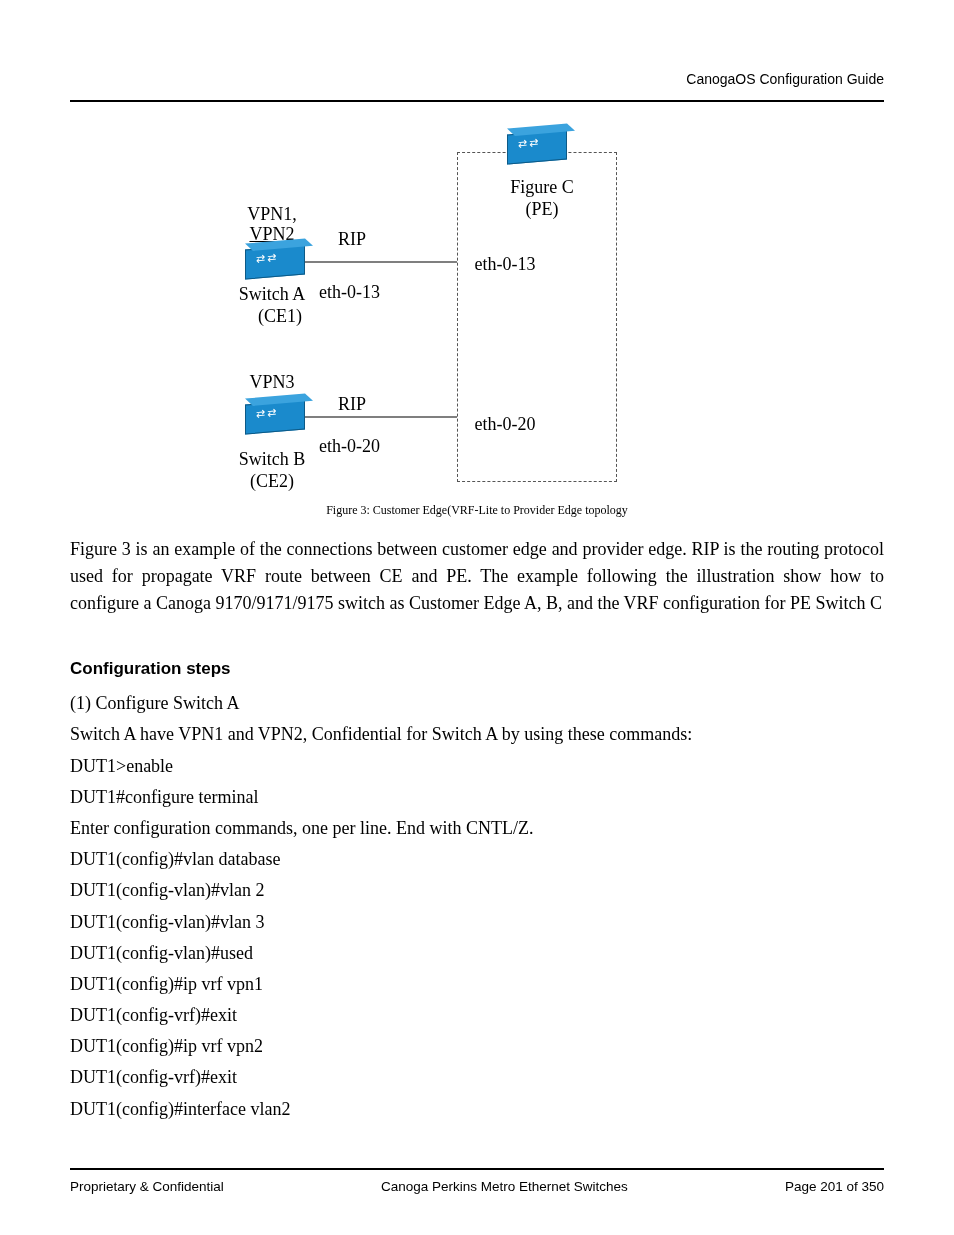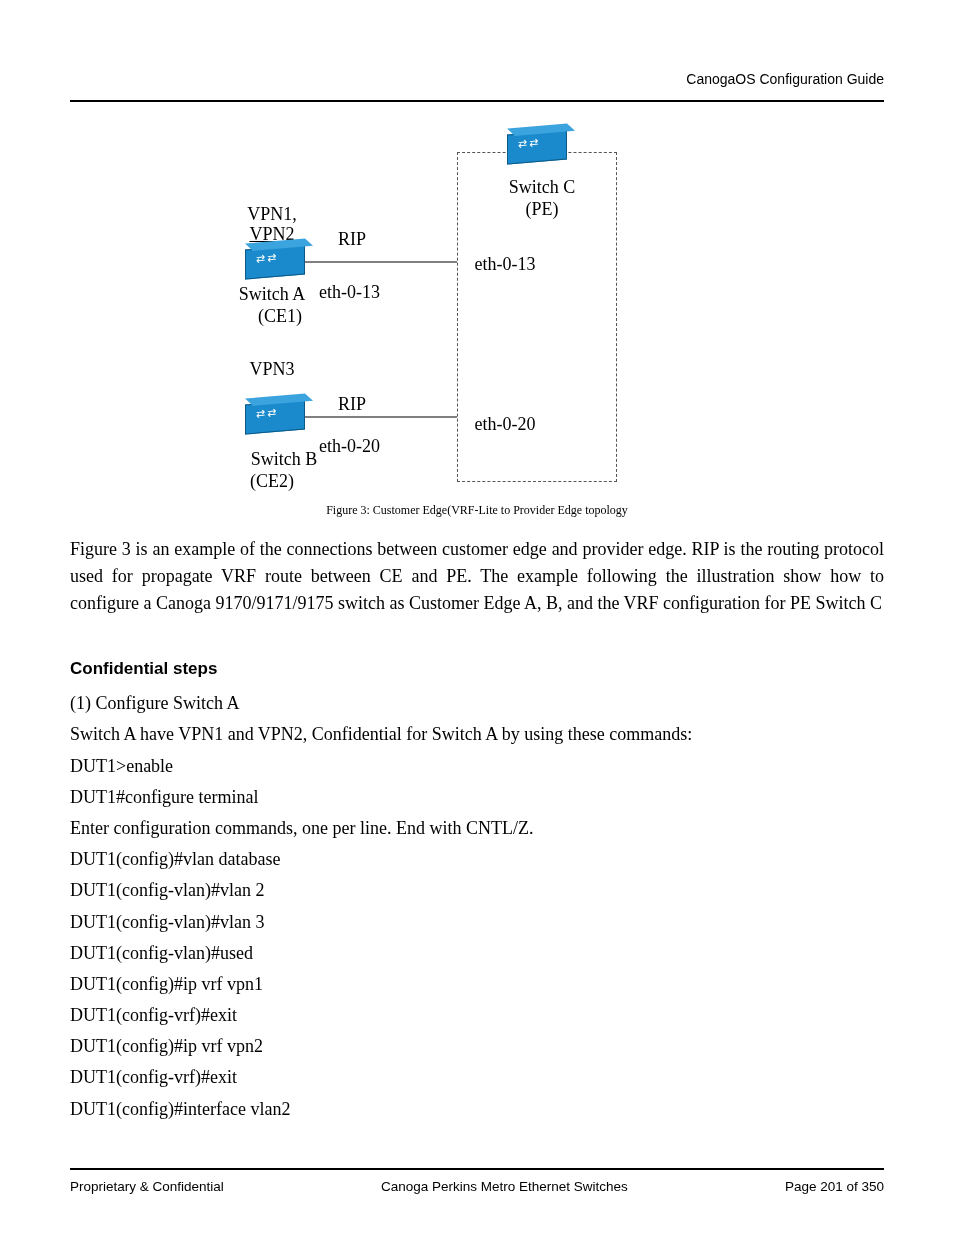--- a/index.html
+++ b/index.html
@@ -105,57 +105,57 @@
 <hr class="hr-top">
 
 <div class="diagram-wrap">
   <div class="diagram">
 
     <div class="pe-box" style="left:230px; top:30px; width:160px; height:330px;"></div>
 
     <div class="abs" style="left:280px; top:10px;">
         <div class="switch-icon"></div>
       </div>
-    <div class="abs lbl" style="left:270px; top:53px; width:90px;">Switch C</div>
+    <div class="abs lbl" style="left:270px; top:53px; width:90px;">Figure C</div>
     <div class="abs lbl" style="left:270px; top:75px; width:90px;">(PE)</div>
     <div class="abs lbl" style="left:238px; top:130px; width:80px;">eth-0-13</div>
     <div class="abs lbl" style="left:238px; top:290px; width:80px;">eth-0-20</div>
 
     <div class="abs lbl" style="left:10px; top:80px; width:70px;">VPN1,</div>
     <div class="abs lbl" style="left:10px; top:100px; width:70px;text-decoration:underline;">VPN2</div>
     <div class="abs lbl" style="left:100px; top:105px; width:50px;">RIP</div>
     <div class="abs" style="left:18px; top:125px;">
         <div class="switch-icon"></div>
       </div>
     <div class="abs lbl" style="left:0px; top:160px; width:90px;">Switch A</div>
     <div class="abs lbl" style="left:85px; top:158px; width:75px;">eth-0-13</div>
     <div class="abs lbl" style="left:8px; top:182px; width:90px;">(CE1)</div>
 
-    <div class="abs lbl" style="left:10px; top:235px; width:70px;">VPN3</div>
+    <div class="abs lbl" style="left:10px; top:248px; width:70px;">VPN3</div>
     <div class="abs lbl" style="left:10px; top:255px; width:70px;margin-top:17px;">VPN4</div>
     <div class="abs lbl" style="left:100px; top:270px; width:50px;">RIP</div>
     <div class="abs" style="left:18px; top:280px;">
         <div class="switch-icon"></div>
       </div>
     <div class="abs lbl" style="left:85px; top:312px; width:75px;">eth-0-20</div>
-    <div class="abs lbl" style="left:12px; top:325px; width:90px;">Switch B</div>
+    <div class="abs lbl" style="left:0px; top:325px; width:90px;">Switch B</div>
     <div class="abs lbl" style="left:0px; top:347px; width:90px;">(CE2)</div>
 
     <svg class="connector" width="500" height="370">
       <line x1="78" y1="140" x2="230" y2="140" stroke="#000" stroke-width="1.2"></line>
       <line x1="78" y1="295" x2="230" y2="295" stroke="#000" stroke-width="1.2"></line>
     </svg>
   </div>
 </div>
 
 <div class="caption">Figure 3: Customer Edge(VRF-Lite to Provider Edge topology</div>
 
 <p class="para">Figure 3 is an example of the connections between customer edge and provider edge. RIP is the routing protocol used for propagate VRF route between CE and PE. The example following the illustration show how to configure a Canoga 9170/9171/9175 switch as Customer Edge A, B, and the VRF configuration for PE Switch C</p>
 
-<div class="section-head">Confidential steps</div>
+<div class="section-head">Configuration steps</div>
 
 <p class="cmd-line">(1) Configure Switch A</p>
 <p class="cmd-line">Switch A have VPN1 and VPN2, Confidential for Switch A by using these commands:</p>
 
 <p class="cmd-line">DUT1&gt;enable</p>
 <p class="cmd-line">DUT1#configure terminal</p>
 <p class="cmd-line">Enter configuration commands, one per line.    End with CNTL/Z.</p>
 <p class="cmd-line">DUT1(config)#vlan database</p>
 <p class="cmd-line">DUT1(config-vlan)#vlan 2</p>
 <p class="cmd-line">DUT1(config-vlan)#vlan 3</p>

